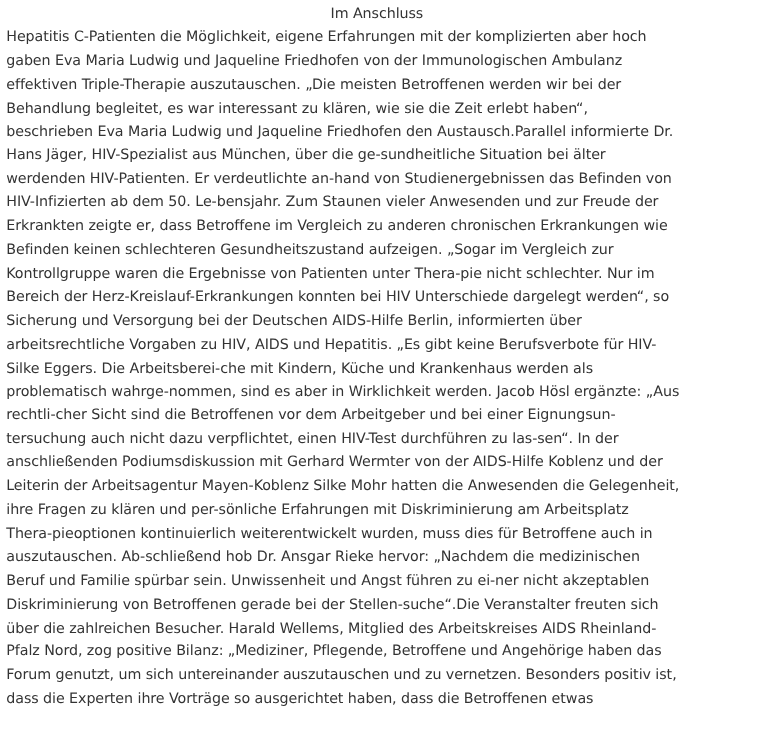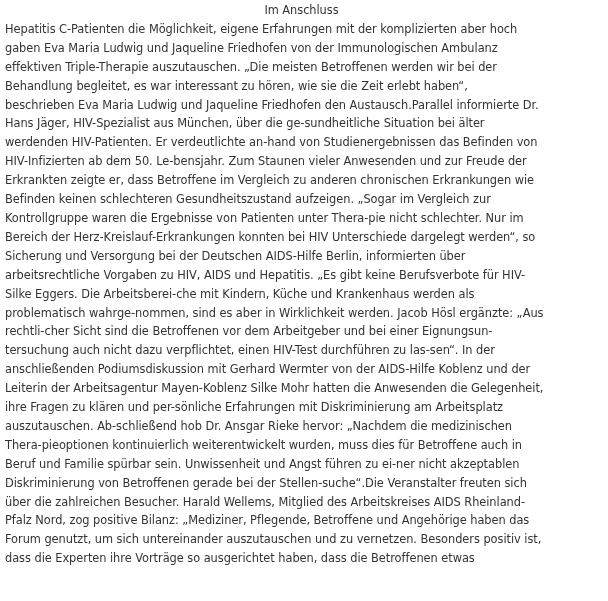--- a/index.html
+++ b/index.html
@@ -17,40 +17,40 @@
   .line.right { text-align: center; padding-right: 6px; }
 </style>
 </head>
 <body>
 
 <div class="doc">
   <span class="line right">Im Anschluss</span>
   <span class="line">Hepatitis C-Patienten die Möglichkeit, eigene Erfahrungen mit der komplizierten aber hoch</span>
   <span class="line">gaben Eva Maria Ludwig und Jaqueline Friedhofen von der Immunologischen Ambulanz</span>
   <span class="line">effektiven Triple-Therapie auszutauschen. „Die meisten Betroffenen werden wir bei der</span>
-  <span class="line">Behandlung begleitet, es war interessant zu hören, wie sie die Zeit erlebt haben“,</span>
+  <span class="line">Behandlung begleitet, es war interessant zu klären, wie sie die Zeit erlebt haben“,</span>
   <span class="line">beschrieben Eva Maria Ludwig und Jaqueline Friedhofen den Austausch.Parallel informierte Dr.</span>
   <span class="line">Hans Jäger, HIV-Spezialist aus München, über die ge-sundheitliche Situation bei älter</span>
   <span class="line">werdenden HIV-Patienten. Er verdeutlichte an-hand von Studienergebnissen das Befinden von</span>
   <span class="line">HIV-Infizierten ab dem 50. Le-bensjahr. Zum Staunen vieler Anwesenden und zur Freude der</span>
   <span class="line">Erkrankten zeigte er, dass Betroffene im Vergleich zu anderen chronischen Erkrankungen wie</span>
   <span class="line">Befinden keinen schlechteren Gesundheitszustand aufzeigen. „Sogar im Vergleich zur</span>
   <span class="line">Kontrollgruppe waren die Ergebnisse von Patienten unter Thera-pie nicht schlechter. Nur im</span>
   <span class="line">Bereich der Herz-Kreislauf-Erkrankungen konnten bei HIV Unterschiede dargelegt werden“, so</span>
   <span class="line">Sicherung und Versorgung bei der Deutschen AIDS-Hilfe Berlin, informierten über</span>
   <span class="line">arbeitsrechtliche Vorgaben zu HIV, AIDS und Hepatitis. „Es gibt keine Berufsverbote für HIV-</span>
   <span class="line">Silke Eggers. Die Arbeitsberei-che mit Kindern, Küche und Krankenhaus werden als</span>
   <span class="line">problematisch wahrge-nommen, sind es aber in Wirklichkeit werden. Jacob Hösl ergänzte: „Aus</span>
   <span class="line">rechtli-cher Sicht sind die Betroffenen vor dem Arbeitgeber und bei einer Eignungsun-</span>
   <span class="line">tersuchung auch nicht dazu verpflichtet, einen HIV-Test durchführen zu las-sen“. In der</span>
   <span class="line">anschließenden Podiumsdiskussion mit Gerhard Wermter von der AIDS-Hilfe Koblenz und der</span>
   <span class="line">Leiterin der Arbeitsagentur Mayen-Koblenz Silke Mohr hatten die Anwesenden die Gelegenheit,</span>
   <span class="line">ihre Fragen zu klären und per-sönliche Erfahrungen mit Diskriminierung am Arbeitsplatz</span>
+  <span class="line">Thera-pieoptionen kontinuierlich weiterentwickelt wurden, muss dies für Betroffene auch in</span>
   <span class="line">auszutauschen. Ab-schließend hob Dr. Ansgar Rieke hervor: „Nachdem die medizinischen</span>
-  <span class="line">Thera-pieoptionen kontinuierlich weiterentwickelt wurden, muss dies für Betroffene auch in</span>
   <span class="line">Beruf und Familie spürbar sein. Unwissenheit und Angst führen zu ei-ner nicht akzeptablen</span>
   <span class="line">Diskriminierung von Betroffenen gerade bei der Stellen-suche“.Die Veranstalter freuten sich</span>
   <span class="line">über die zahlreichen Besucher. Harald Wellems, Mitglied des Arbeitskreises AIDS Rheinland-</span>
   <span class="line">Pfalz Nord, zog positive Bilanz: „Mediziner, Pflegende, Betroffene und Angehörige haben das</span>
   <span class="line">Forum genutzt, um sich untereinander auszutauschen und zu vernetzen. Besonders positiv ist,</span>
   <span class="line">dass die Experten ihre Vorträge so ausgerichtet haben, dass die Betroffenen etwas</span>
 
 </div>
 
 </body></html>

